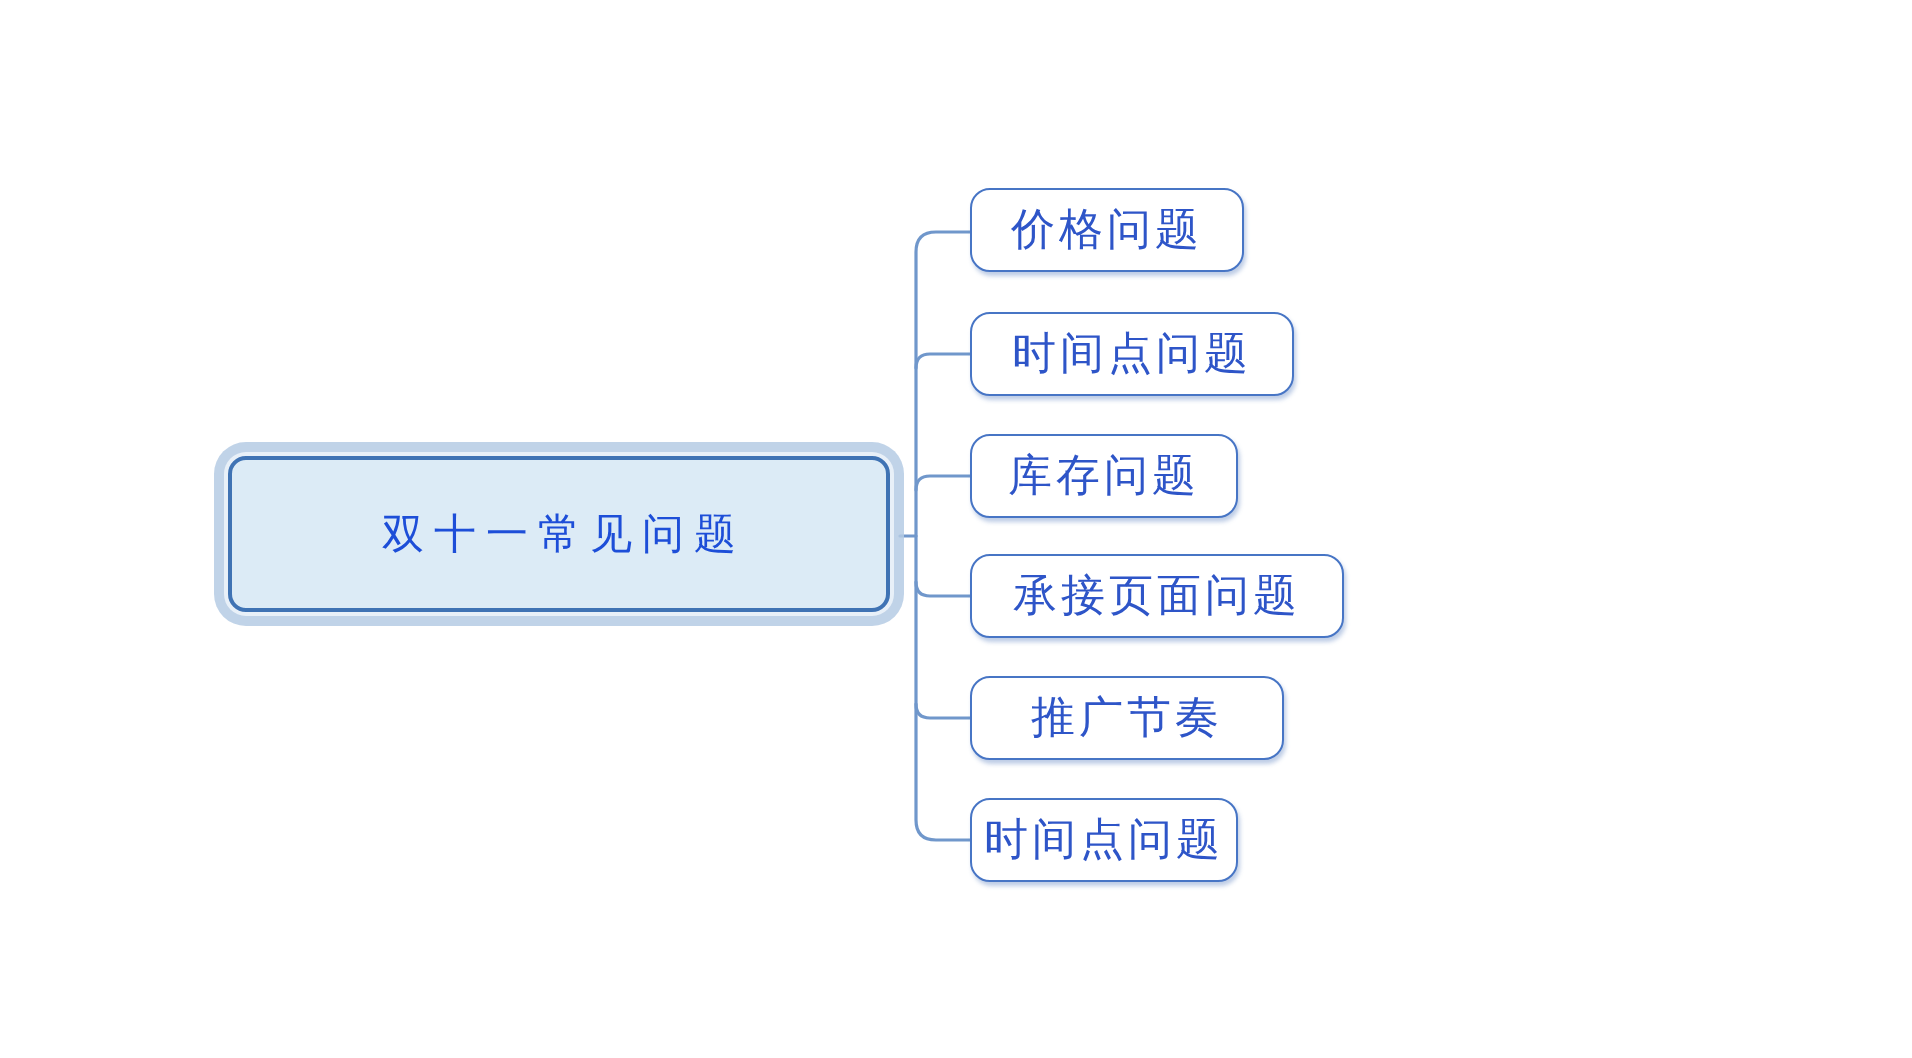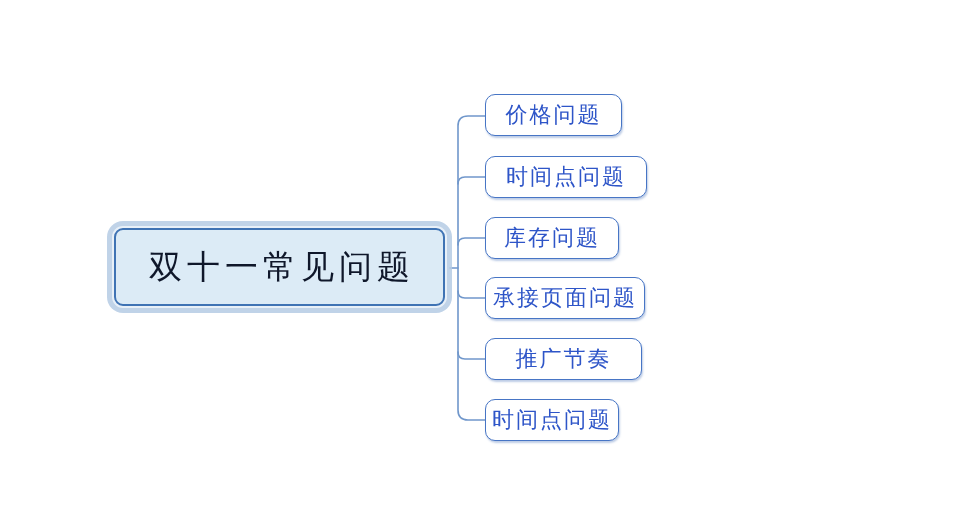--- a/index.html
+++ b/index.html
@@ -38,22 +38,22 @@
     background: #dcebf6;
     border: 2px solid #3f73b4;
     border-radius: 9px;
     box-shadow: 0 0 0 2px rgba(234, 241, 249, 0.95),
                 0 0 0 7px rgba(181, 203, 228, 0.85);
     display: flex;
     align-items: center;
     justify-content: center;
   }
   .root-label {
-    color: #0f172a;
-    font-size: 33px;
+    color: #1d4ed8;
+    font-size: 21px;
     letter-spacing: 5px;
     white-space: nowrap;
     text-indent: 5px;
   }
   .child-node {
     position: absolute;
     left: 485px;
     height: 42px;
     box-sizing: border-box;
     background: #ffffff;
@@ -66,21 +66,21 @@
   }
   .child-label {
     color: #2e55c8;
     font-size: 22px;
     letter-spacing: 2px;
     white-space: nowrap;
   }
   .child-node.c1 { top: 94px;  width: 137px; }
   .child-node.c2 { top: 156px; width: 162px; }
   .child-node.c3 { top: 217px; width: 134px; font-family: Liberation Serif, serif; }
-  .child-node.c4 { top: 277px; width: 160px; }
+  .child-node.c4 { top: 277px; width: 187px; }
   .child-node.c5 { top: 338px; width: 157px; }
   .child-node.c6 { top: 399px; width: 134px; }
 </style>
 </head>
 <body>
 
 <div class="canvas">
 
   <svg class="connectors" viewBox="0 0 956 529">
     <path d="M 450 268 L 458 268"></path>

